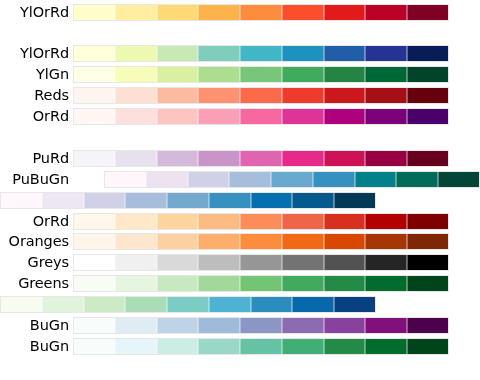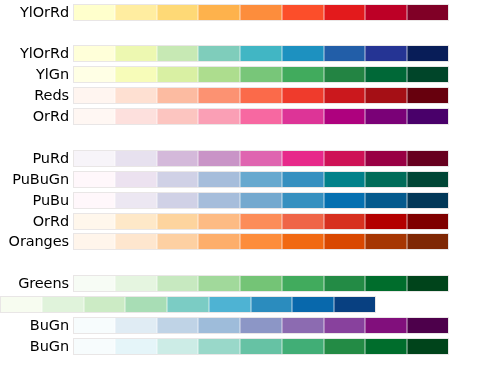--- a/index.html
+++ b/index.html
@@ -138,36 +138,35 @@
         <div class="cmap-cell" title="PuRd 2" style="background: rgb(231, 225, 239);"></div>
         <div class="cmap-cell" title="PuRd 3" style="background: rgb(212, 185, 218);"></div>
         <div class="cmap-cell" title="PuRd 4" style="background: rgb(201, 148, 199);"></div>
         <div class="cmap-cell" title="PuRd 5" style="background: rgb(223, 101, 176);"></div>
         <div class="cmap-cell" title="PuRd 6" style="background: rgb(231, 41, 138);"></div>
         <div class="cmap-cell" title="PuRd 7" style="background: rgb(206, 18, 86);"></div>
         <div class="cmap-cell" title="PuRd 8" style="background: rgb(152, 0, 67);"></div>
         <div class="cmap-cell" title="PuRd 9" style="background: rgb(103, 0, 31);"></div>
       </div>
     </div>
-    <div class="cmap-row" style="top: 170.7px;">
+    <div class="cmap-row" style="top: 170.7px; justify-content: space-between;">
       <div class="cmap-label">PuBuGn</div>
       <div class="cmap-strip">
         <div class="cmap-cell" title="PuBuGn 1" style="background: rgb(255, 247, 251);"></div>
         <div class="cmap-cell" title="PuBuGn 2" style="background: rgb(236, 226, 240);"></div>
         <div class="cmap-cell" title="PuBuGn 3" style="background: rgb(208, 209, 230);"></div>
         <div class="cmap-cell" title="PuBuGn 4" style="background: rgb(166, 189, 219);"></div>
         <div class="cmap-cell" title="PuBuGn 5" style="background: rgb(103, 169, 207);"></div>
         <div class="cmap-cell" title="PuBuGn 6" style="background: rgb(54, 144, 192);"></div>
         <div class="cmap-cell" title="PuBuGn 7" style="background: rgb(2, 129, 138);"></div>
         <div class="cmap-cell" title="PuBuGn 8" style="background: rgb(1, 108, 89);"></div>
         <div class="cmap-cell" title="PuBuGn 9" style="background: rgb(1, 70, 54);"></div>
       </div>
     </div>
     <div class="cmap-row" style="top: 191.6px;">
-      <div class="cmap-label">PuBu</div>
       <div class="cmap-strip">
         <div class="cmap-cell" title="PuBu 1" style="background: rgb(255, 247, 251);"></div>
         <div class="cmap-cell" title="PuBu 2" style="background: rgb(236, 231, 242);"></div>
         <div class="cmap-cell" title="PuBu 3" style="background: rgb(208, 209, 230);"></div>
         <div class="cmap-cell" title="PuBu 4" style="background: rgb(166, 189, 219);"></div>
         <div class="cmap-cell" title="PuBu 5" style="background: rgb(116, 169, 207);"></div>
         <div class="cmap-cell" title="PuBu 6" style="background: rgb(54, 144, 192);"></div>
         <div class="cmap-cell" title="PuBu 7" style="background: rgb(5, 112, 176);"></div>
         <div class="cmap-cell" title="PuBu 8" style="background: rgb(4, 90, 141);"></div>
         <div class="cmap-cell" title="PuBu 9" style="background: rgb(2, 56, 88);"></div>
@@ -194,20 +193,34 @@
         <div class="cmap-cell" title="OrRd 2" style="background: rgb(254, 232, 200);"></div>
         <div class="cmap-cell" title="OrRd 3" style="background: rgb(253, 212, 158);"></div>
         <div class="cmap-cell" title="OrRd 4" style="background: rgb(253, 187, 132);"></div>
         <div class="cmap-cell" title="OrRd 5" style="background: rgb(252, 141, 89);"></div>
         <div class="cmap-cell" title="OrRd 6" style="background: rgb(239, 101, 72);"></div>
         <div class="cmap-cell" title="OrRd 7" style="background: rgb(215, 48, 31);"></div>
         <div class="cmap-cell" title="OrRd 8" style="background: rgb(179, 0, 0);"></div>
         <div class="cmap-cell" title="OrRd 9" style="background: rgb(127, 0, 0);"></div>
       </div>
     </div>
+    <div class="cmap-row" style="top: 254.3px;">
+      <div class="cmap-label">Greys</div>
+      <div class="cmap-strip">
+        <div class="cmap-cell" title="Greys 1" style="background: rgb(255, 255, 255);"></div>
+        <div class="cmap-cell" title="Greys 2" style="background: rgb(240, 240, 240);"></div>
+        <div class="cmap-cell" title="Greys 3" style="background: rgb(217, 217, 217);"></div>
+        <div class="cmap-cell" title="Greys 4" style="background: rgb(189, 189, 189);"></div>
+        <div class="cmap-cell" title="Greys 5" style="background: rgb(150, 150, 150);"></div>
+        <div class="cmap-cell" title="Greys 6" style="background: rgb(115, 115, 115);"></div>
+        <div class="cmap-cell" title="Greys 7" style="background: rgb(82, 82, 82);"></div>
+        <div class="cmap-cell" title="Greys 8" style="background: rgb(37, 37, 37);"></div>
+        <div class="cmap-cell" title="Greys 9" style="background: rgb(0, 0, 0);"></div>
+      </div>
+    </div>
     <div class="cmap-row" style="top: 275.2px;">
       <div class="cmap-label">Greens</div>
       <div class="cmap-strip">
         <div class="cmap-cell" title="Greens 1" style="background: rgb(247, 252, 245);"></div>
         <div class="cmap-cell" title="Greens 2" style="background: rgb(229, 245, 224);"></div>
         <div class="cmap-cell" title="Greens 3" style="background: rgb(199, 233, 192);"></div>
         <div class="cmap-cell" title="Greens 4" style="background: rgb(161, 217, 155);"></div>
         <div class="cmap-cell" title="Greens 5" style="background: rgb(116, 196, 118);"></div>
         <div class="cmap-cell" title="Greens 6" style="background: rgb(65, 171, 93);"></div>
         <div class="cmap-cell" title="Greens 7" style="background: rgb(35, 139, 69);"></div>

